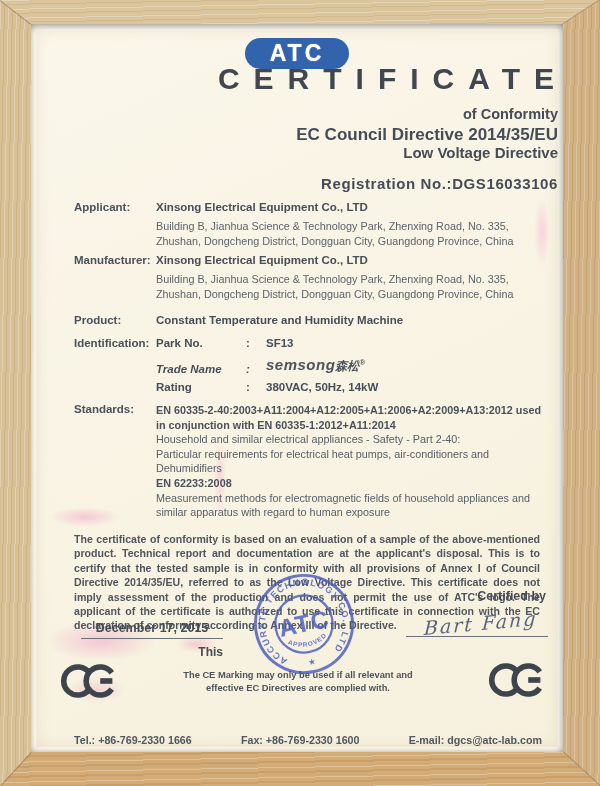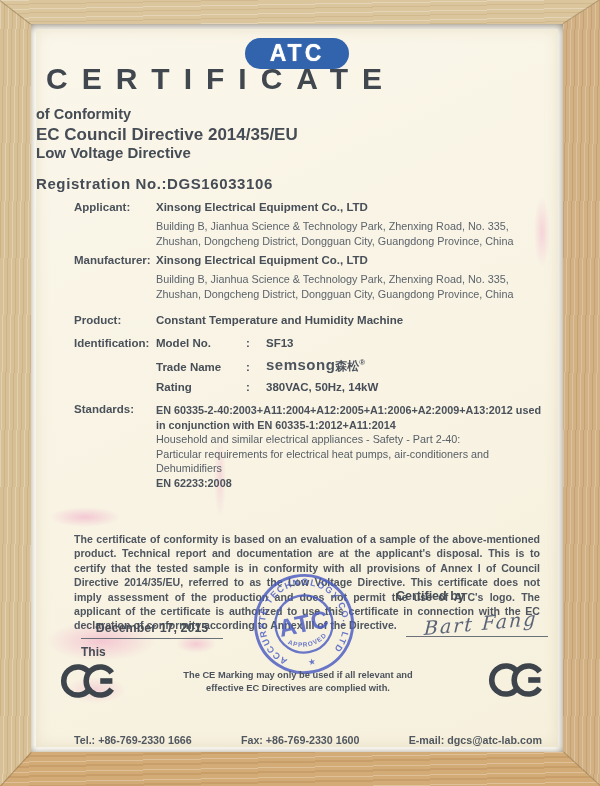--- a/index.html
+++ b/index.html
@@ -18,21 +18,21 @@
   .frame-bottom{left:0;bottom:0;width:600px;height:34px;clip-path:polygon(0 100%,100% 100%,calc(100% - 37px) 0,31px 0);
       background:#d3ab77;background-image:repeating-linear-gradient(179deg, rgba(255,255,255,.25) 0 1px, rgba(0,0,0,0) 1px 4px, rgba(150,100,45,.18) 4px 6px, rgba(0,0,0,0) 6px 10px);}
   .mitre{position:absolute;height:1px;background:rgba(110,80,40,.35);transform-origin:0 0;}
   
   .mat{position:absolute;left:31px;top:24px;right:37px;bottom:34px;background:#fcfbf4;padding:5px;
        box-shadow:inset 0 7px 8px -5px rgba(60,45,25,.45), inset -6px 0 8px -5px rgba(60,45,25,.35), inset 5px 0 7px -5px rgba(60,45,25,.25), inset 0 -5px 7px -5px rgba(60,45,25,.3);}
   .paper{position:relative;width:100%;height:100%;background:linear-gradient(155deg,#faf6ea 0%,#f8f3e3 55%,#f6f0dd 100%);
        box-shadow:inset 0 0 14px rgba(190,170,120,.25);box-sizing:border-box;}
   .smudge{position:absolute;border-radius:50%;pointer-events:none;}
   
-  .ctr{text-align:left;width:100%;}
+  .ctr{text-align:right;width:100%;}
   .logo-pill{background:#3263ad;color:#fff;border-radius:16px;font-weight:bold;font-size:23px;letter-spacing:3px;
        width:104px;height:31px;line-height:31px;text-align:center;left:50%;transform:translateX(-50%);z-index:3;
        text-shadow:0 0 1px #fff;}
   .cert-title{font-size:30px;font-weight:bold;letter-spacing:14px;color:#41474f;z-index:1;padding-left:10px;}
   .h-bold{font-weight:bold;color:#454c55;}
   .lbl{font-size:11.5px;font-weight:bold;color:#4a515a;}
   .val-b{font-size:11.5px;font-weight:bold;color:#474e57;}
   .addr{font-size:10.8px;color:#5c636b;line-height:14.5px;}
   .std{font-size:10.8px;color:#575e66;line-height:14.6px;}
   .std .b{font-weight:bold;color:#4a515a;}
@@ -84,41 +84,42 @@
 
   <div class="abs lbl" style="left:38px;top:225px;">Manufacturer:</div>
   <div class="abs val-b" style="left:120px;top:225px;">Xinsong Electrical Equipment Co., LTD</div>
   <div class="abs addr" style="left:120px;top:243px;width:386px;">Building B, Jianhua Science &amp; Technology Park, Zhenxing Road, No. 335, Zhushan, Dongcheng District, Dongguan City, Guangdong Province, China</div>
 
   <div class="abs lbl" style="left:38px;top:285px;">Product:</div>
   <div class="abs val-b" style="left:120px;top:285px;">Constant Temperature and Humidity Machine</div>
 
   <div class="abs lbl" style="left:38px;top:308px;">Identification:</div>
   <div class="abs idrow" style="left:120px;top:308px;width:380px;">
-    <span class="idname">Model No.</span>
+    <span class="idname">Park No.</span>
     <span class="idcolon">:</span>
     <span>SF13</span>
   </div>
-  <div class="abs idrow" style="left:120px;top:329px;width:380px;align-items:center;">
+  <div class="abs idrow" style="left:120px;top:329px;width:380px;align-items:flex-end;font-style:italic;">
     <span class="idname">Trade Name</span>
     <span class="idcolon">:</span>
     <span><span class="trade-latin">semsong</span><span class="trade-cjk">森松</span><span class="trade-reg">®</span></span>
   </div>
   <div class="abs idrow" style="left:120px;top:352px;width:380px;">
     <span class="idname">Rating</span>
     <span class="idcolon">:</span>
     <span>380VAC, 50Hz, 14kW</span>
   </div>
 
   <div class="abs lbl" style="left:38px;top:374px;">Standards:</div>
   <div class="abs std" style="left:120px;top:374px;width:388px;">
     <div class="b">EN 60335-2-40:2003+A11:2004+A12:2005+A1:2006+A2:2009+A13:2012 used in conjunction with EN 60335-1:2012+A11:2014</div>
     <div>Household and similar electrical appliances - Safety - Part 2-40:</div>
     <div>Particular requirements for electrical heat pumps, air-conditioners and Dehumidifiers</div>
     <div class="b">EN 62233:2008</div>
+    <div>Measurement methods for electromagnetic fields of household appliances and similar apparatus with regard to human exposure</div>
   </div>
 
   <div class="abs para" style="left:38px;top:473px;width:466px;">The certificate of conformity is based on an evaluation of a sample of the above-mentioned product. Technical report and documentation are at the applicant's disposal. This is to certify that the tested sample is in conformity with all provisions of Annex I of Council Directive 2014/35/EU, referred to as the Low Voltage Directive. This certificate does not imply assessment of the production and does not permit the use of ATC's logo. The applicant of the certificate is authorized to use this certificate in connection with the EC declaration of conformity according to Annex III of the Directive.</div>
 
   <div class="abs ctr h-bold" style="left:360px;top:560px;width:150px;font-size:12.5px;">Certified by</div>
   <div class="abs handwrite" style="left:388px;top:583px;">Bart Fang</div>
   <div class="abs sigline" style="left:370px;top:607px;width:142px;"></div>
 
   <div class="abs dateblock" style="left:45px;top:592px;width:142px;">December 17, 2015</div>
   <div class="abs ctr h-bold" style="left:45px;top:616px;width:142px;font-size:12px;">This</div>

